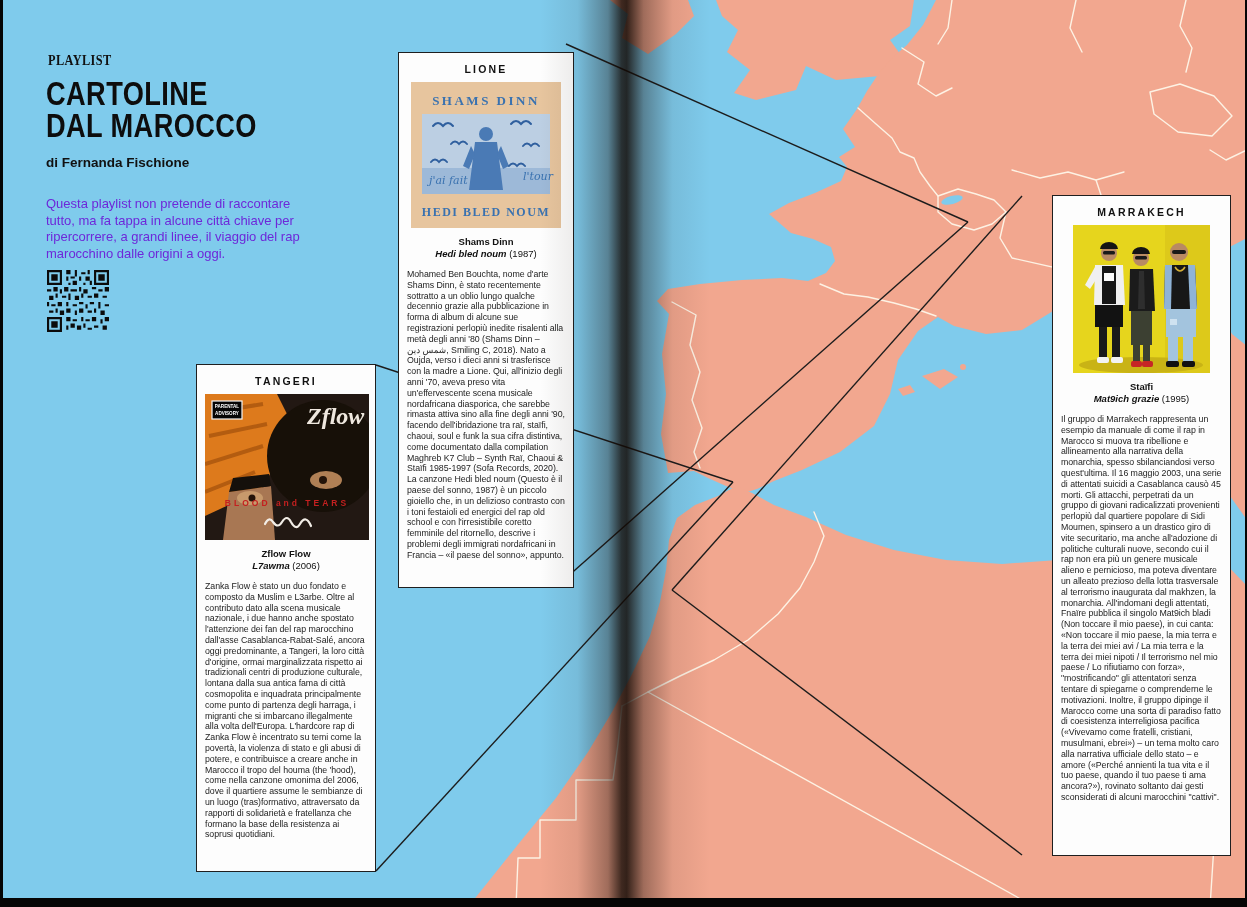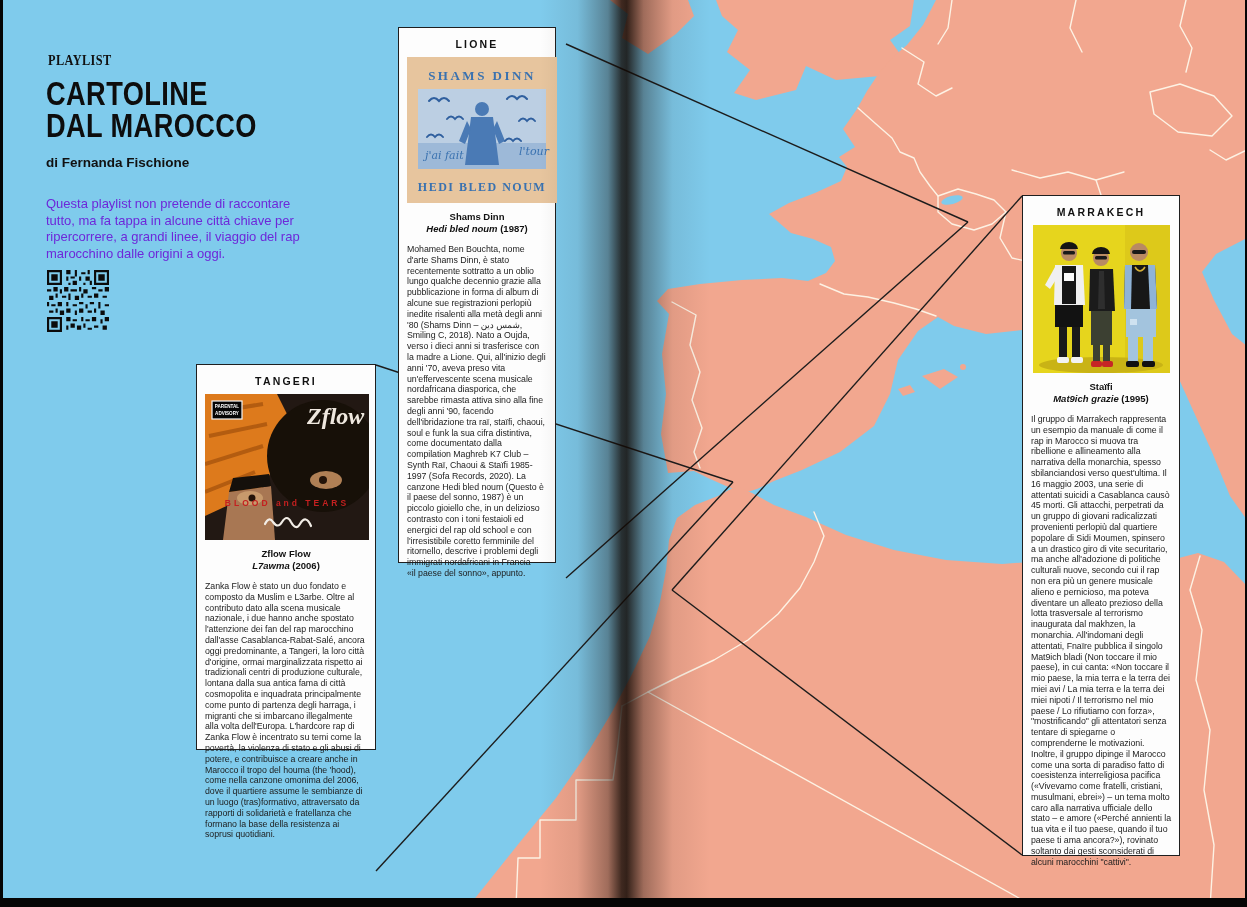--- a/index.html
+++ b/index.html
@@ -16,29 +16,29 @@
     letter-spacing:.5px;transform:scaleX(.82);transform-origin:left;margin:0 0 8px 2px;}
   .big-title{font-weight:700;font-size:34px;line-height:32px;letter-spacing:.5px;
     transform:scaleX(.8);transform-origin:left;margin:0 0 14px 0;color:#0d0d0d;}
   .byline{font-weight:700;font-size:13.5px;margin:0 0 26px 0;}
   .intro-text{font-size:13px;line-height:16.5px;width:272px;margin:0 0 8px 0;color:#6d28d9;}
   .qr{width:62px;height:62px;margin:6px 0 12px 1px;}
   .qr-link{font-size:12.5px;color:#111;text-decoration:underline;display:inline-block;}
   
   .card{position:absolute;background:#fdfdfd;border:1px solid #1f1f1f;box-sizing:border-box;
     padding:5px 8px;z-index:5;color:#222;}
-  .card-lione{left:398px;top:27px;width:158px;height:536px;}
-  .card-tangeri{left:196px;top:364px;width:180px;height:386px;}
-  .card-marrakech{left:1022px;top:195px;width:158px;height:661px;}
+  .card-lione{left:398px;top:52px;width:176px;height:536px;}
+  .card-tangeri{left:196px;top:364px;width:180px;height:508px;}
+  .card-marrakech{left:1052px;top:195px;width:179px;height:661px;}
   .city{font-size:10.5px;font-weight:700;letter-spacing:2.2px;text-align:center;margin:5px 0 7px 0;color:#111;}
   .cover{margin:0 auto;}
   .caption{text-align:center;font-size:9.5px;line-height:12px;margin:8px 0 9px 0;color:#111;}
   .caption .artist{font-weight:700;display:block;}
   .caption .album{font-weight:700;font-style:italic;}
-  .caption .year{font-weight:700;}
+  .caption .year{font-weight:400;}
   .body-text{font-size:8.8px;line-height:10.8px;letter-spacing:-.05px;text-align:left;color:#1c1c1c;}
   
   .fold{position:absolute;left:540px;top:0;width:170px;height:907px;z-index:8;pointer-events:none;
     background:linear-gradient(90deg,
       rgba(25,12,6,0) 0%,
       rgba(25,12,6,.08) 22%,
       rgba(25,12,6,.38) 40%,
       rgba(18,9,4,.80) 48%,
       rgba(18,9,4,.85) 51%,
       rgba(25,12,6,.38) 61%,

